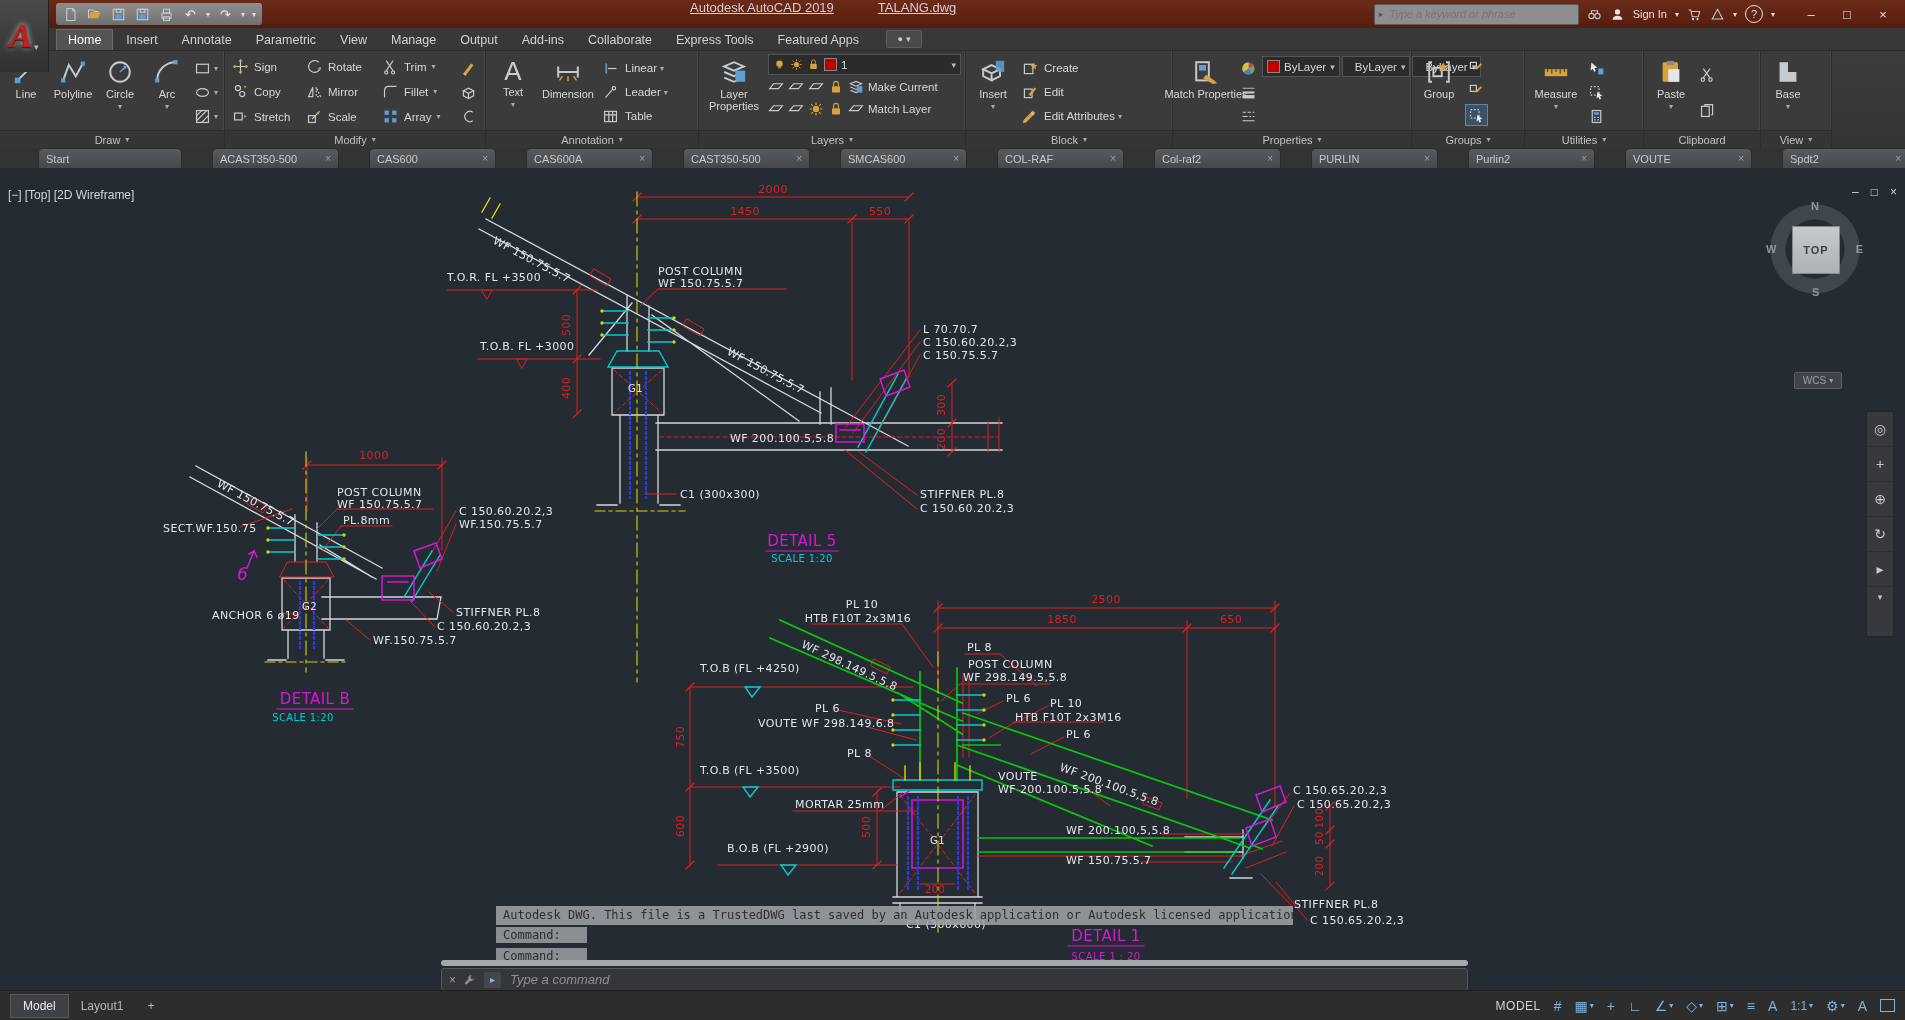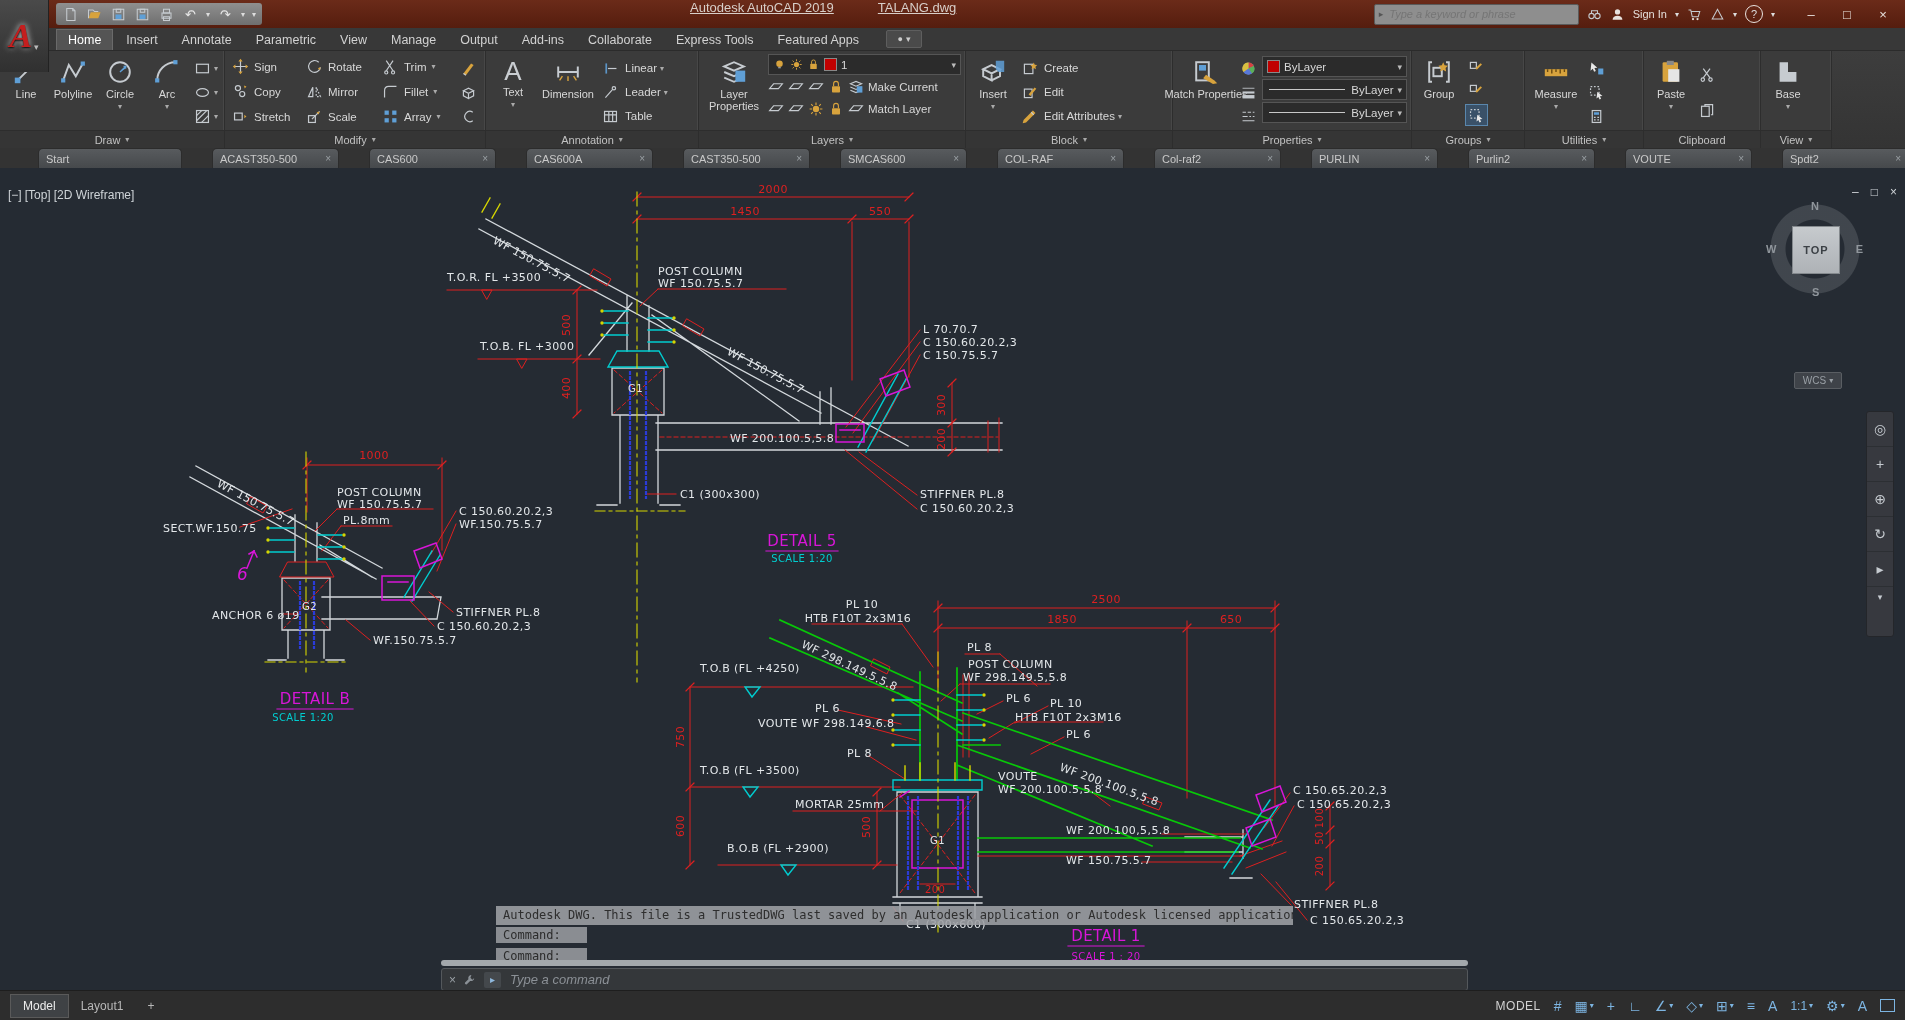--- a/index.html
+++ b/index.html
@@ -740,21 +740,21 @@
                 <svg viewBox="0 0 20 20">
                   <use href="#i-lwt"></use>
                 </svg>
               </div>
             <div class="mini">
                 <svg viewBox="0 0 20 20">
                   <use href="#i-ltype"></use>
                 </svg>
               </div>
           </div>
-          <div style="flex:1;display:flex;flex-direction:column;gap:2px;padding-top:2px">
+          <div style="flex:1;display:flex;flex-direction:row;gap:2px;padding-top:2px">
             <div class="combo">
                 <span class="swatch"></span>
                 <span>ByLayer</span>
                 <span class="crt">▾</span>
               </div>
             <div class="combo">
                 <span class="lineByLayer"></span>
                 <span>ByLayer</span>
                 <span class="crt">▾</span>
               </div>

